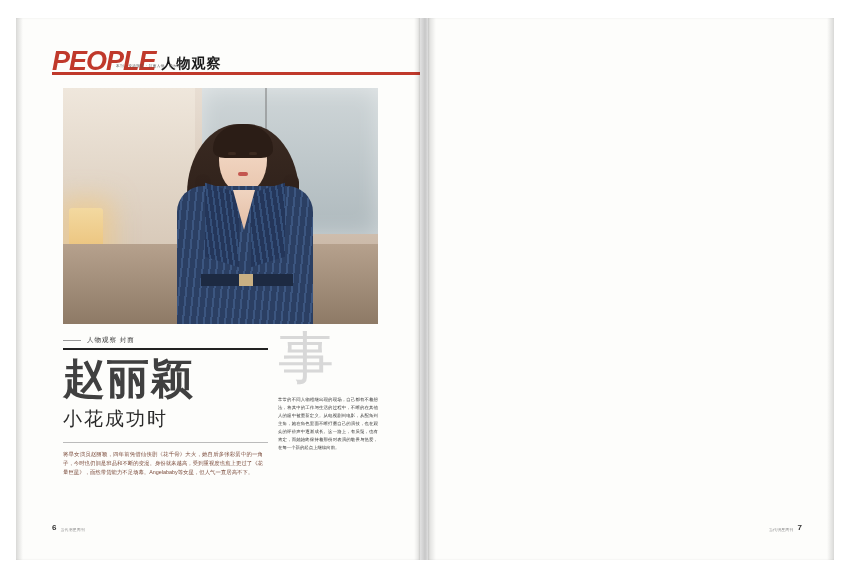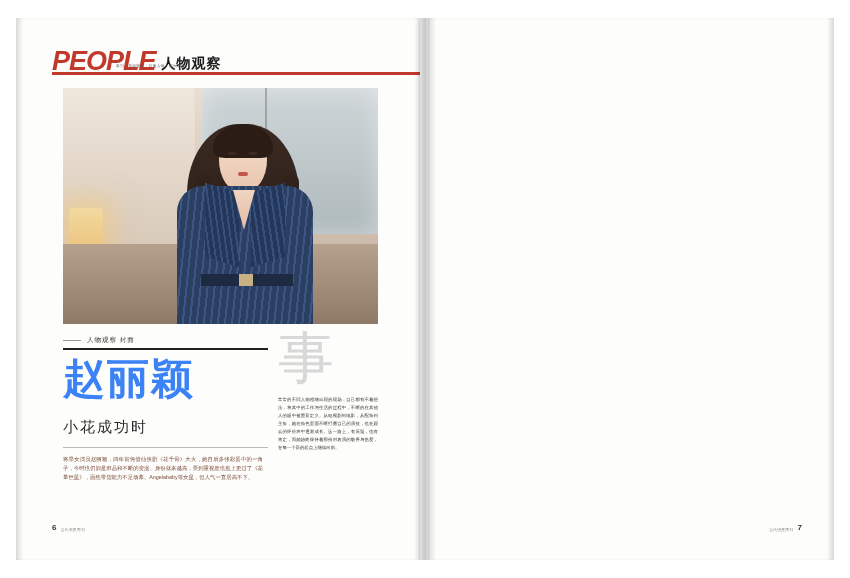--- a/index.html
+++ b/index.html
@@ -223,29 +223,29 @@
   }
   #hl-kicker .bar { width: 18px; height: 1px; background: #999; }
   #hl-rule-top {
     width: 205px; height: 1.5px; background: #222; margin-bottom: 8px;
   }
   #hl-name {
     font-family: "Liberation Serif", serif;
     font-weight: bold;
     font-size: 42px;
     line-height: 1;
-    color: #3b82f6;
+    color: #404040;
     letter-spacing: 2px;
   }
   #hl-sub1, #hl-sub2 {
     font-family: "Liberation Serif", serif;
-    font-size: 15px;
+    font-size: 19px;
     color: #2a2a2a;
     letter-spacing: 2px;
-    margin-top: 18px;
+    margin-top: 6px;
   }
   #hl-rule-bot {
     width: 205px; height: 1px; background: #bbb; margin-top: 10px;
   }
   #hl-standfirst {
     margin-top: 7px;
     width: 200px;
     font-size: 5.4px;
     line-height: 1.75;
     color: #7a4a3a;

